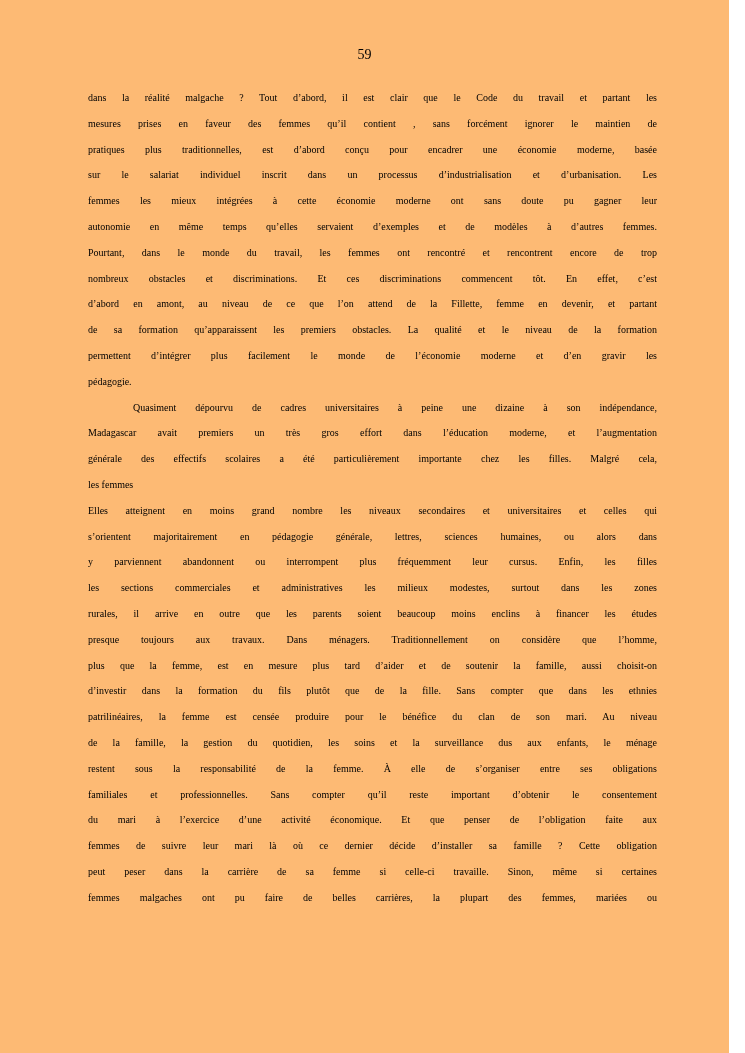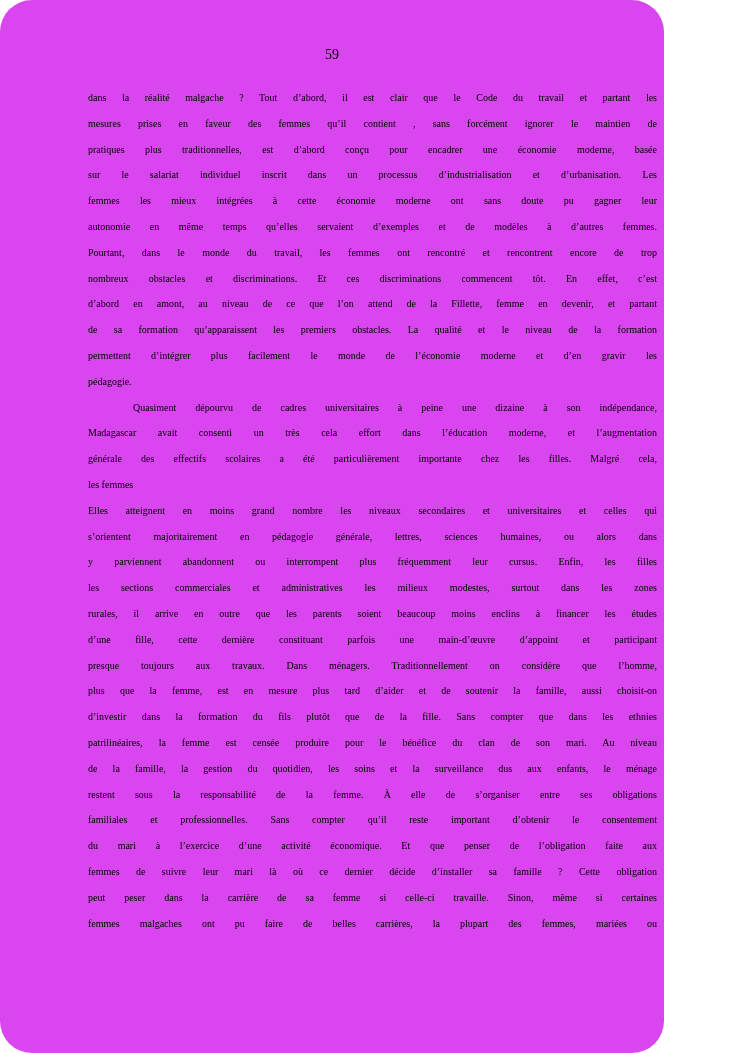--- a/index.html
+++ b/index.html
@@ -2,27 +2,26 @@
 <html><head>
 <meta charset="utf-8">
 <style>
   html, body {
     margin: 0;
     padding: 0;
     background: #ffffff;
   }
   .page {
     position: relative;
-    width: 664px;
+    width: 729px;
     height: 1053px;
-    background: #d946ef;
+    background: #fdba74;
     color: #000000;
     font-family: "Liberation Serif", "DejaVu Serif", serif;
     overflow: hidden;
-    border-radius: 32px;
   }
   .page-number {
     position: absolute;
     top: 46px;
     left: 0;
     width: 100%;
     text-align: center;
     font-size: 14px;
     line-height: 18px;
   }
@@ -60,29 +59,28 @@
       <div class="line">sur le salariat individuel inscrit dans un processus d’industrialisation et d’urbanisation. Les</div>
       <div class="line">femmes les mieux intégrées à cette économie moderne ont sans doute pu gagner leur</div>
       <div class="line">autonomie en même temps qu’elles servaient d’exemples et de modèles à d’autres femmes.</div>
       <div class="line">Pourtant, dans le monde du travail, les femmes ont rencontré et rencontrent encore de trop</div>
       <div class="line">nombreux obstacles et discriminations. Et ces discriminations commencent tôt. En effet, c’est</div>
       <div class="line">d’abord en amont, au niveau de ce que l’on attend de la Fillette, femme en devenir, et partant</div>
       <div class="line">de sa formation qu’apparaissent les premiers obstacles. La qualité et le niveau de la formation</div>
       <div class="line">permettent d’intégrer plus facilement le monde de l’économie moderne et d’en gravir les</div>
       <div class="line no-stretch">pédagogie.</div>
       <div class="line indent">Quasiment dépourvu de cadres universitaires à peine une dizaine à son indépendance,</div>
-      <div class="line">Madagascar avait consenti un très cela effort dans l’éducation moderne, et l’augmentation</div>
+      <div class="line">Madagascar avait premiers un très gros effort dans l’éducation moderne, et l’augmentation</div>
       <div class="line">générale des effectifs scolaires a été particulièrement importante chez les filles. Malgré cela,</div>
       <div class="line no-stretch">les femmes</div>
       <div class="line">Elles atteignent en moins grand nombre les niveaux secondaires et universitaires et celles qui</div>
       <div class="line">s’orientent majoritairement en pédagogie générale, lettres, sciences humaines, ou alors dans</div>
       <div class="line">y parviennent abandonnent ou interrompent plus fréquemment leur cursus. Enfin, les filles</div>
       <div class="line">les sections commerciales et administratives les milieux modestes, surtout dans les zones</div>
       <div class="line">rurales, il arrive en outre que les parents soient beaucoup moins enclins à financer les études</div>
-      <div class="line">d’une fille, cette dernière constituant parfois une main-d’œuvre d’appoint et participant</div>
       <div class="line">presque toujours aux travaux. Dans ménagers. Traditionnellement on considère que l’homme,</div>
       <div class="line">plus que la femme, est en mesure plus tard d’aider et de soutenir la famille, aussi choisit-on</div>
       <div class="line">d’investir dans la formation du fils plutôt que de la fille. Sans compter que dans les ethnies</div>
       <div class="line">patrilinéaires, la femme est censée produire pour le bénéfice du clan de son mari. Au niveau</div>
       <div class="line">de la famille, la gestion du quotidien, les soins et la surveillance dus aux enfants, le ménage</div>
       <div class="line">restent sous la responsabilité de la femme. À elle de s’organiser entre ses obligations</div>
       <div class="line">familiales et professionnelles. Sans compter qu’il reste important d’obtenir le consentement</div>
       <div class="line">du mari à l’exercice d’une activité économique. Et que penser de l’obligation faite aux</div>
       <div class="line">femmes de suivre leur mari là où ce dernier décide d’installer sa famille ? Cette obligation</div>
       <div class="line">peut peser dans la carrière de sa femme si celle-ci travaille. Sinon, même si certaines</div>

